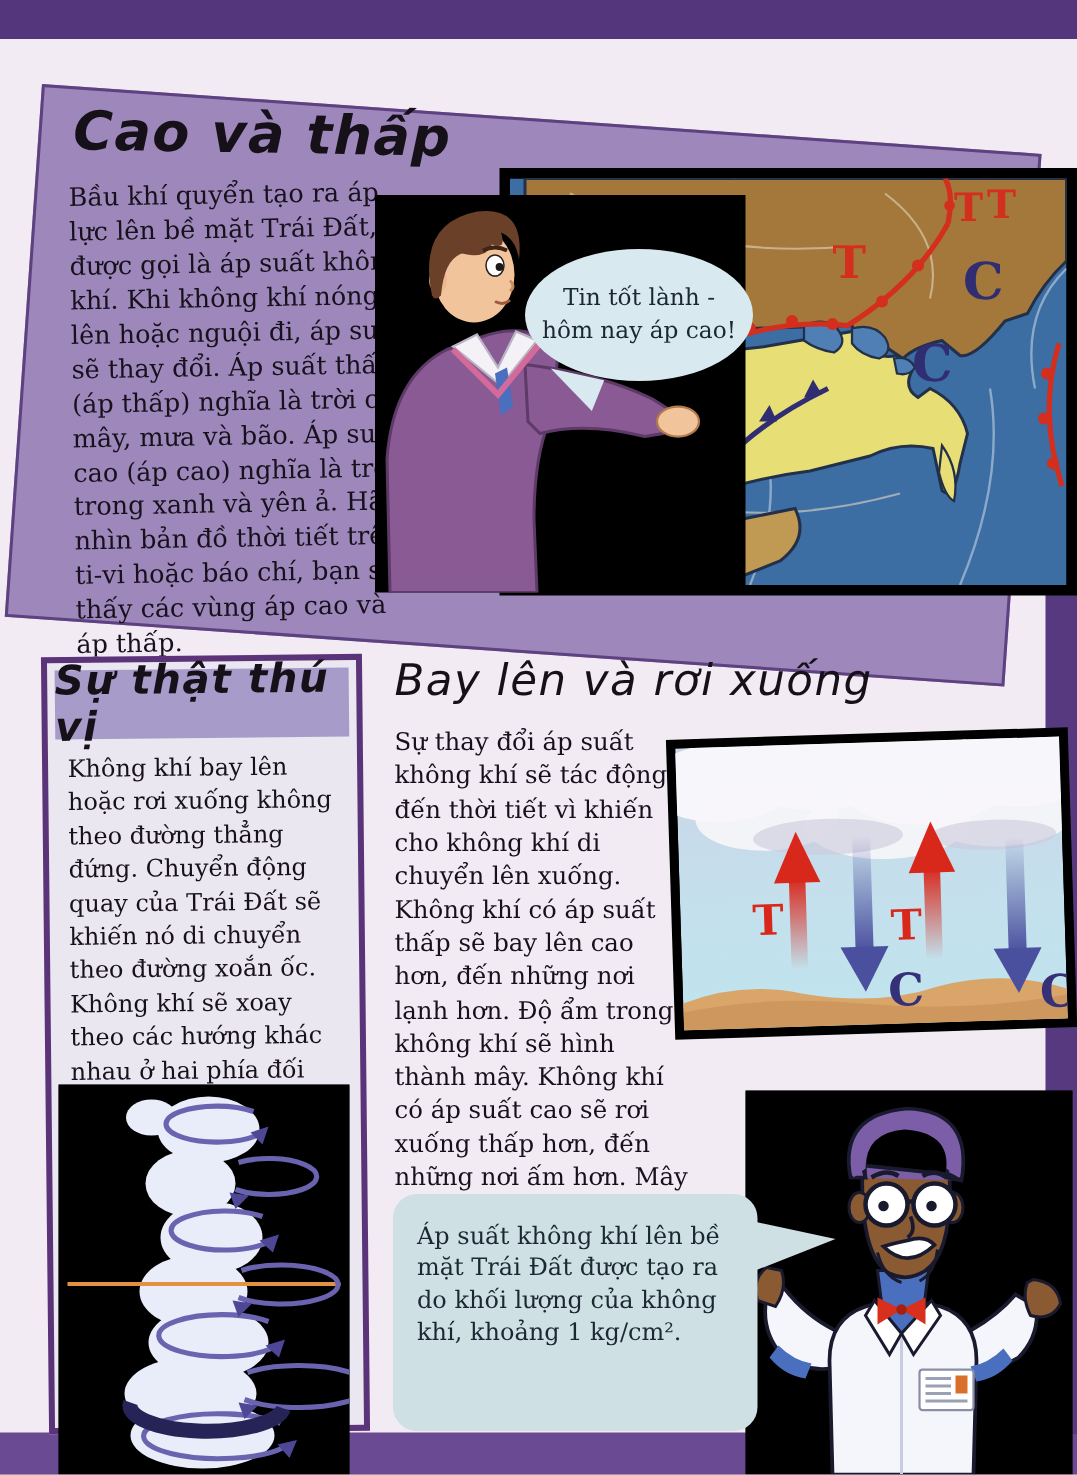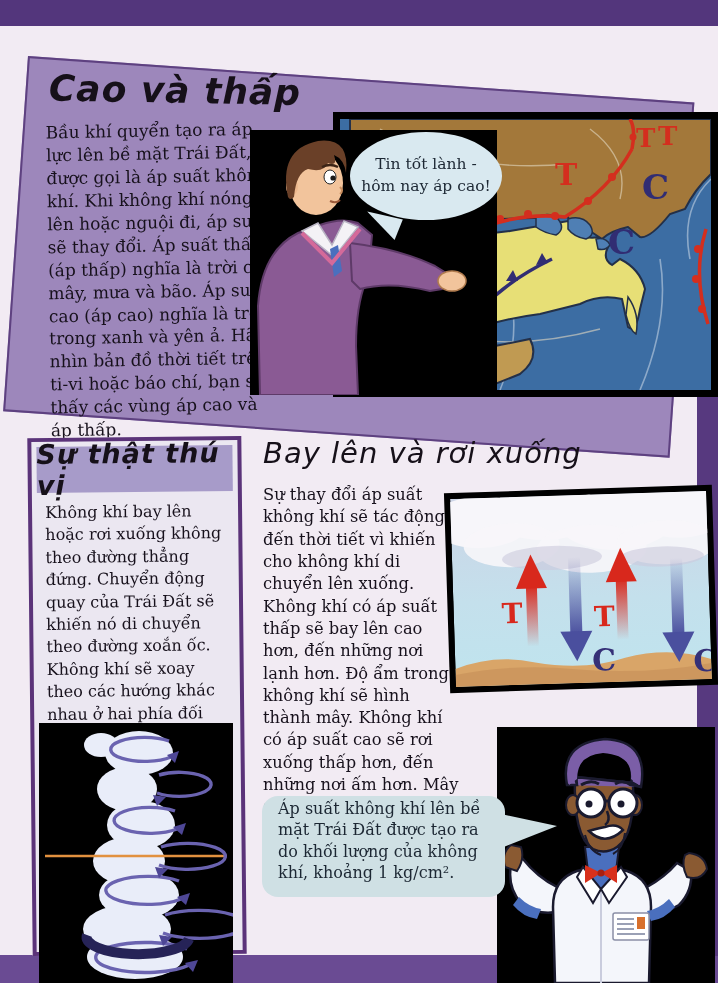--- a/index.html
+++ b/index.html
@@ -30,21 +30,21 @@
     transform:rotate(-5deg);transform-origin:left top;
     font-size:17px;line-height:1.35;color:#17111c;
   }
 
   
   .man-box{position:absolute;left:250px;top:130px;width:247px;height:265px;background:#000;z-index:3;}
   .map-box{position:absolute;left:333px;top:112px;width:385px;height:285px;background:#000;z-index:3;padding:0;}
   .map-box svg{position:absolute;left:7px;top:7px;}
   .man-svg{position:absolute;left:250px;top:131px;z-index:4;}
   .bubble1{
-    position:absolute;left:350px;top:132px;width:152px;height:88px;background:#d9e9f0;
+    position:absolute;left:350px;top:166px;width:152px;height:88px;background:#d9e9f0;
     border-radius:50%;z-index:5;display:flex;align-items:center;justify-content:center;
     text-align:center;font-size:15.5px;color:#1c2733;white-space:pre-line;line-height:1.4;
   }
   .bubble1-tail{
     position:absolute;left:14px;bottom:-14px;width:0;height:0;
     border-right:36px solid #d9e9f0;border-top:6px solid transparent;border-bottom:16px solid transparent;
     transform:rotate(22deg);
   }
 
   
@@ -79,22 +79,22 @@
   }
   .sky-box{
     position:absolute;left:447px;top:489px;width:268px;height:200px;background:#000;
     transform:rotate(-1.8deg);z-index:3;
   }
   .sky-box svg{position:absolute;left:6px;top:6px;}
 
   
   .scientist-box{position:absolute;left:497px;top:727px;width:218px;height:256px;background:#000;z-index:3;}
   .bubble2{
-    position:absolute;left:262px;top:796px;width:243px;height:101px;background:#cfe0e4;
-    border-radius:16px;z-index:5;box-sizing:border-box;padding:2px 16px;
+    position:absolute;left:262px;top:796px;width:243px;height:158px;background:#cfe0e4;
+    border-radius:16px;z-index:5;box-sizing:border-box;padding:17px 16px;
     font-size:16px;line-height:1.34;color:#1c2733;
   }
   .bubble2-tail{
     position:absolute;right:-52px;top:18px;width:0;height:0;
     border-left:56px solid #cfe0e4;border-top:12px solid transparent;border-bottom:22px solid transparent;
   }
 </style>
 </head>
 <body>
 

